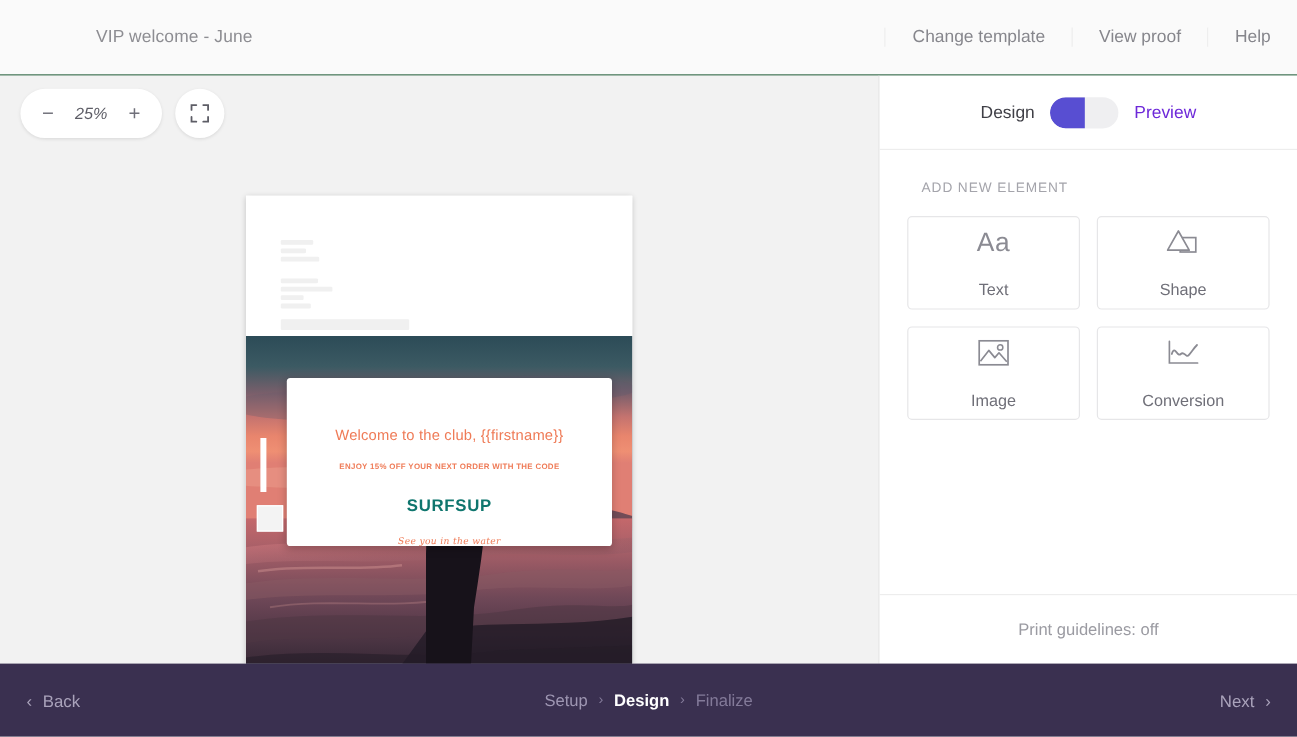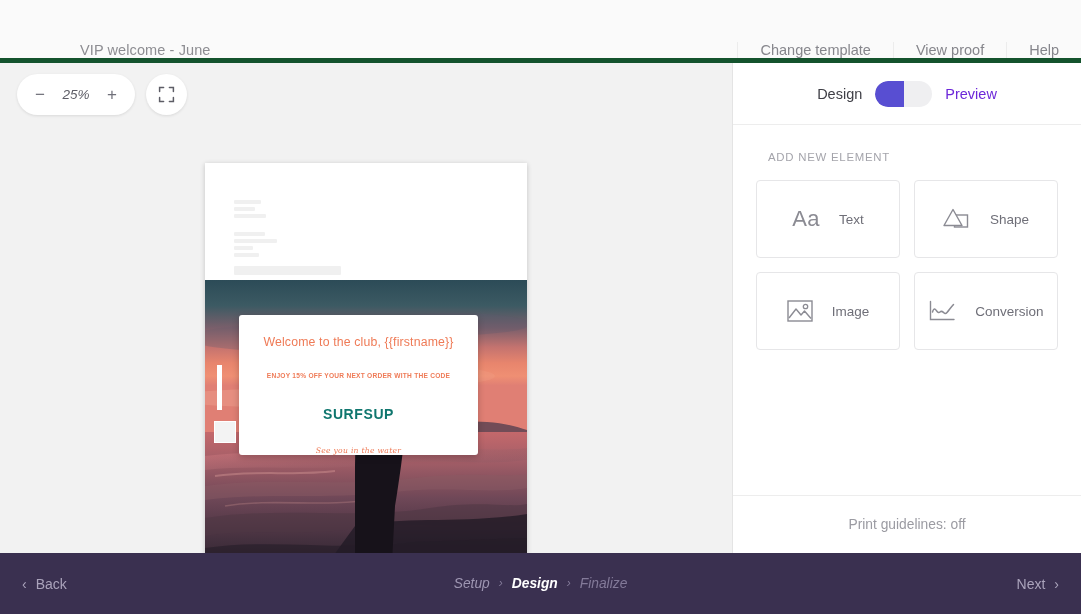--- a/index.html
+++ b/index.html
@@ -21,22 +21,22 @@
     background: #f2f2f2;
   }
 
   
   .topbar {
     position: relative;
     height: 63px;
     flex: 0 0 63px;
     background: #fafafa;
     display: flex;
-    align-items: flex-end;
-    border-bottom: 5px solid #14532d;
+    align-items: center;
+    border-bottom: 1px solid #14532d;
   }
 
   .logo-cell {
     width: 62px;
     flex: 0 0 62px;
     background: #ffffff;
     position: relative;
     overflow: hidden;
     border-right: 1px solid #f0f0f0;
   }
@@ -149,29 +149,29 @@
     height: 301px;
     overflow: hidden;
     background: #2b4550;
   }
   .hero-photo { position: absolute; inset: 0; }
 
   .hero-card {
     position: absolute;
     left: 34px;
     top: 35px;
-    width: 239px;
+    width: 271px;
     height: 140px;
     background: #ffffff;
     border-radius: 3px;
     box-shadow: 0 2px 7px rgba(0,0,0,.22);
     display: flex;
     flex-direction: column;
     align-items: center;
-    justify-content: space-between;
+    justify-content: flex-end;
     padding-top: 20px;
   }
   .hl-welcome {
     font-size: 12.3px;
     color: #ef7b57;
     letter-spacing: .15px;
     white-space: nowrap;
   }
   .hl-offer {
     margin-top: 16px;
@@ -263,21 +263,21 @@
     display: grid;
     grid-template-columns: 1fr 1fr;
     gap: 14px;
   }
   .el-card {
     height: 78px;
     border: 1px solid #e6e6e8;
     border-radius: 4px;
     background: #fff;
     display: flex;
-    flex-direction: row;
+    flex-direction: column;
     align-items: center;
     justify-content: center;
     gap: 19px;
     cursor: pointer;
   }
   .el-icon { height: 26px; display: flex; align-items: center; justify-content: center; color: #8b8b93; }
   .el-icon .aa { font-size: 22px; color: #8b8b93; letter-spacing: .5px; }
   .el-label { font-size: 13.5px; color: #6f6f78; }
 
   .panel-footer {
@@ -309,21 +309,20 @@
   .chev { font-size: 14px; line-height: 1; }
 
   .breadcrumb {
     position: absolute;
     left: 50%;
     transform: translateX(-50%);
     display: flex;
     align-items: flex-start;
     gap: 9px;
     font-size: 13.8px;
-    font-style: italic;
   }
   .bc-step { color: #9e96b2; cursor: pointer; }
   .bc-step.active { color: #ffffff; font-weight: bold; }
   .bc-step.future { color: #837a99; }
   .bc-sep { color: #837a99; font-size: 12px; }
 </style>
 </head>
 <body>
 
 <div id="app">

